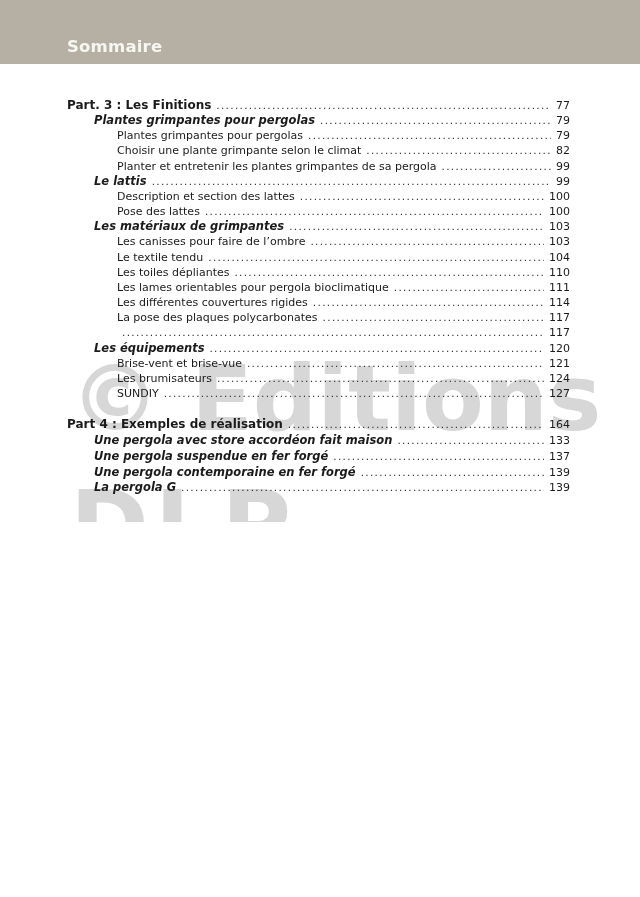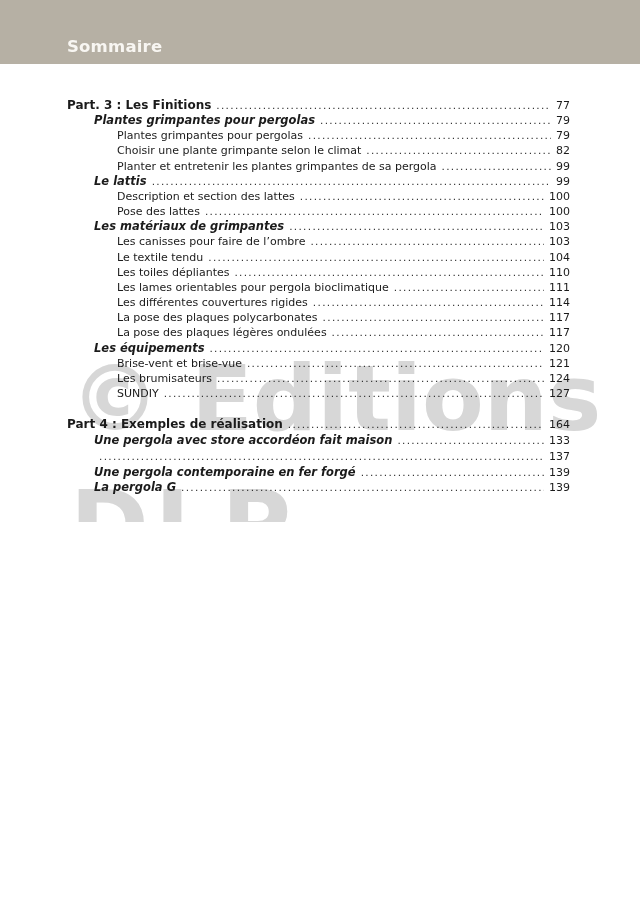--- a/index.html
+++ b/index.html
@@ -171,21 +171,20 @@
     <span class="lbl">Les différentes couvertures rigides</span>
     <span class="dots"></span>
     <span class="pg">114</span>
   </div>
         <div class="row lvl3">
     <span class="lbl">La pose des plaques polycarbonates</span>
     <span class="dots"></span>
     <span class="pg">117</span>
   </div>
         <div class="row lvl3">
-    <span class="lbl">La pose des plaques légères ondulées</span>
     <span class="dots"></span>
     <span class="pg">117</span>
   </div>
         <div class="row lvl2">
     <span class="lbl">Les équipements</span>
     <span class="dots"></span>
     <span class="pg">120</span>
   </div>
         <div class="row lvl3">
     <span class="lbl">Brise-vent et brise-vue</span>
@@ -208,20 +207,21 @@
     <span class="lbl">Part 4 : Exemples de réalisation</span>
     <span class="dots"></span>
     <span class="pg">164</span>
   </div>
         <div class="row lvl2">
     <span class="lbl">Une pergola avec store accordéon fait maison</span>
     <span class="dots"></span>
     <span class="pg">133</span>
   </div>
         <div class="row lvl2">
+    <span class="lbl">Une pergola suspendue en fer forgé</span>
     <span class="dots"></span>
     <span class="pg">137</span>
   </div>
         <div class="row lvl2">
     <span class="lbl">Une pergola contemporaine en fer forgé</span>
     <span class="dots"></span>
     <span class="pg">139</span>
   </div>
         <div class="row lvl2">
     <span class="lbl">La pergola G</span>

